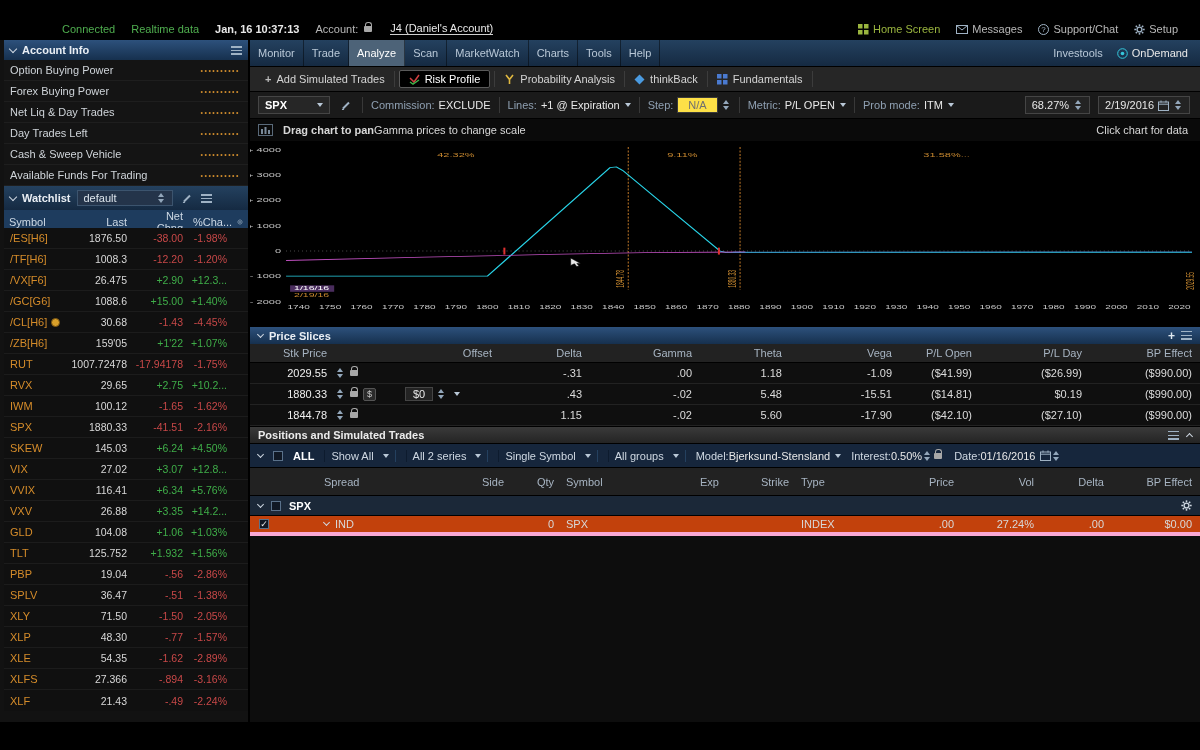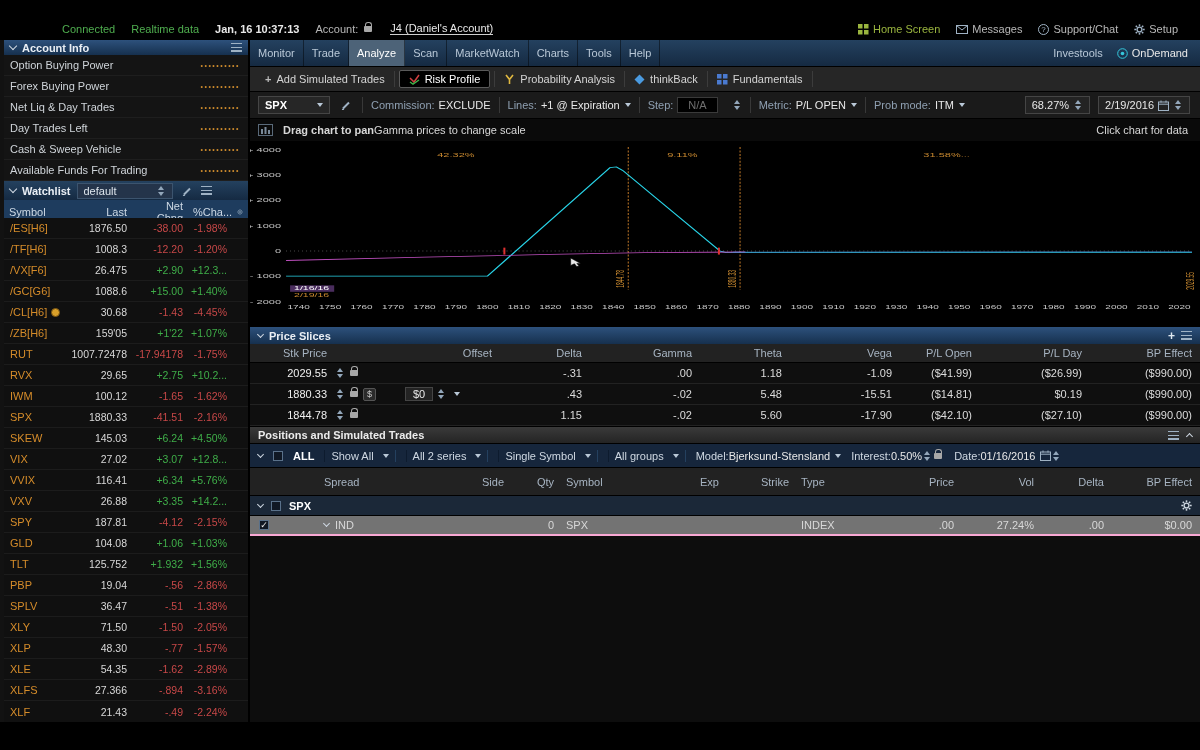--- a/index.html
+++ b/index.html
@@ -51,21 +51,21 @@
 .tool-btn{display:inline-flex;align-items:center;gap:5px;padding:2px 9px;color:#d4d4d4}
 .tool-btn.active{background:#000;border:1px solid #5a5a5a;border-radius:2px;color:#fff;margin:0 4px}
 .tsep{width:1px;height:16px;background:#3c3c3c}
 .controls{height:27px;display:flex;align-items:center;gap:8px;background:#1a1a1a;border-bottom:1px solid #000;padding:0 10px 0 8px}
 .controls label{color:#8fa0b2;margin-right:4px}
 .val{color:#e8e8e8}
 .sym-dd{display:inline-flex;align-items:center;justify-content:space-between;background:#262626;border:1px solid #454545;min-width:72px;padding:2px 6px;color:#fff;font-weight:bold}
 .dda{width:0;height:0;border-left:3.5px solid transparent;border-right:3.5px solid transparent;border-top:4px solid #b9c8d7;display:inline-block;margin-left:5px}
 .vsep{width:1px;height:16px;background:#383838}
 .ctl{display:inline-flex;align-items:center}
-.na-box{background:#000000;border:1px solid #3a3a3a;color:#6f6f6f;padding:1px 10px;margin-right:14px}
+.na-box{background:#fde047;border:1px solid #3a3a3a;color:#6f6f6f;padding:1px 10px;margin-right:3px}
 .box{display:inline-flex;align-items:center;gap:4px;background:#232323;border:1px solid #454545;padding:2px 6px;color:#e8e8e8}
 .stp{display:inline-flex;flex-direction:column;gap:2px;margin:0 2px}
 .tri-u{width:0;height:0;border-left:3px solid transparent;border-right:3px solid transparent;border-bottom:4px solid #93a7bb}
 .tri-d{width:0;height:0;border-left:3px solid transparent;border-right:3px solid transparent;border-top:4px solid #93a7bb}
 .lock{position:relative;width:8px;height:6px;background:#a8a8a8;border-radius:1px;display:inline-block;margin:0 2px}
 .lock::before{content:"";position:absolute;left:1px;top:-4px;width:5px;height:4px;border:1.4px solid #a8a8a8;border-bottom:none;border-radius:3px 3px 0 0}
 
 .chart-hdr{height:22px;display:flex;align-items:center;gap:10px;background:#0a0a0a;padding:0 12px 0 8px;color:#d8d8d8}
 .chart-body{flex:1;min-height:0;background:#000}
 .chart-body svg{display:block;width:100%;height:100%}
@@ -89,21 +89,21 @@
 .f-strong{color:#fff;font-weight:bold}
 .f-dd{display:inline-flex;align-items:center;gap:4px;padding:0 6px;border-left:1px solid #0d1b2e;border-right:1px solid #24405f}
 .cb{width:10px;height:10px;border:1px solid #5a718a;background:#101824;display:inline-flex;align-items:center;justify-content:center;font-size:9px;color:#e8e8e8;flex:0 0 auto}
 .cb.checked::after{content:"\2713"}
 .pos-grid{display:grid;grid-template-columns:28px 200px 48px 36px 80px 85px 70px 80px 85px 80px 70px minmax(0,1fr);align-items:center}
 .pos-cols{height:28px;background:#222;color:#a7b4c2;border-bottom:1px solid #000}
 .po-h.l,.pc.l{text-align:left;padding-left:4px}
 .po-h.r,.pc.r{text-align:right;padding-right:8px}
 .po-h.ind,.pc.ind{padding-left:46px}
 .spx-row{height:20px;display:flex;align-items:center;gap:8px;background:#1b2838;color:#fff;font-weight:bold;padding:0 8px;border-bottom:1px solid #000}
-.pos-row{height:20px;background:#737373;border-bottom:2px solid #f9a8d4;color:#d8d8d8}
+.pos-row{height:20px;background:#c2410c;border-bottom:4px solid #f9a8d4;color:#d8d8d8}
 .pc{display:block}
 .pc.cbcell{display:flex;justify-content:center;align-items:center}
 .pc.withchev{display:flex;align-items:center;gap:6px}
 .flex-fill{flex:1;background:#0d0d0d}
 label{cursor:default}
 </style>
 </head>
 <body>
 
 <div class="window">
@@ -324,27 +324,20 @@
             <span class="wl-num">116.41</span>
             <span class="wl-num up">+6.34</span>
             <span class="wl-num up">+5.76%</span>
             <span></span>
           </div>
           <div class="wl-grid wl-row">
             <span class="wl-sym">VXV</span>
             <span class="wl-num">26.88</span>
             <span class="wl-num up">+3.35</span>
             <span class="wl-num up">+14.2...</span>
-            <span></span>
-          </div>
-          <div class="wl-grid wl-row">
-            <span class="wl-sym">SPY</span>
-            <span class="wl-num">187.81</span>
-            <span class="wl-num down">-4.12</span>
-            <span class="wl-num down">-2.15%</span>
             <span></span>
           </div>
           <div class="wl-grid wl-row">
             <span class="wl-sym">GLD</span>
             <span class="wl-num">104.08</span>
             <span class="wl-num up">+1.06</span>
             <span class="wl-num up">+1.03%</span>
             <span></span>
           </div>
           <div class="wl-grid wl-row">

